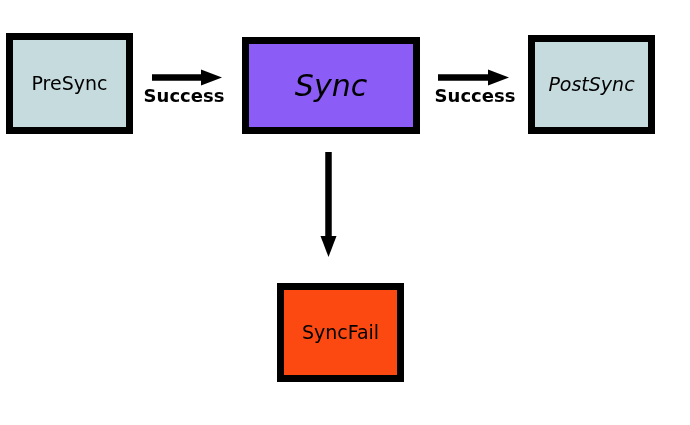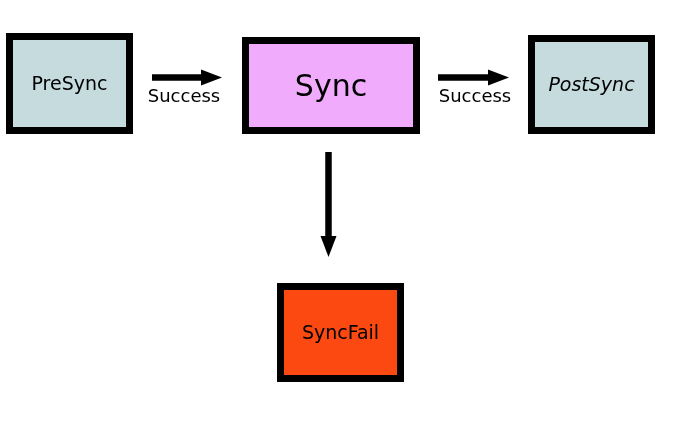--- a/index.html
+++ b/index.html
@@ -39,36 +39,37 @@
     left: 0; top: 0;
     width: 690px;
     height: 425px;
     pointer-events: none;
   }
   .edge-label {
     position: absolute;
     font-size: 18px;
     line-height: 1.2;
     white-space: nowrap;
+    font-weight: bold;
   }
   .edge-label-centered { transform: translateX(-50%); }
   .label-success-1 { left: 184px; top: 85px; }
   .label-success-2 { left: 475px; top: 85px; }
   .label-failure   { left: 338px; top: 186px; }
 </style>
 </head>
 <body>
 
 <div class="canvas" style="background-color: rgb(255, 255, 255);">
 
   <div class="node node-presync" style="background-color: rgb(198, 219, 222); border-color: rgb(0, 0, 0);">
     <span class="node-label">PreSync</span>
   </div>
 
-  <div class="node node-sync" style="background-color: #f0abfc; border-color: rgb(0, 0, 0);">
+  <div class="node node-sync" style="background-color: #8b5cf6; border-color: rgb(0, 0, 0); font-style: italic;">
     <span class="node-label">Sync</span>
   </div>
 
   <div class="node node-postsync" style="background-color: rgb(198, 219, 222); border-color: rgb(0, 0, 0);">
     <span class="node-label">PostSync</span>
   </div>
 
   <div class="node node-syncfail" style="background-color: rgb(251, 73, 17); border-color: rgb(0, 0, 0);">
     <span class="node-label">SyncFail</span>
   </div>

